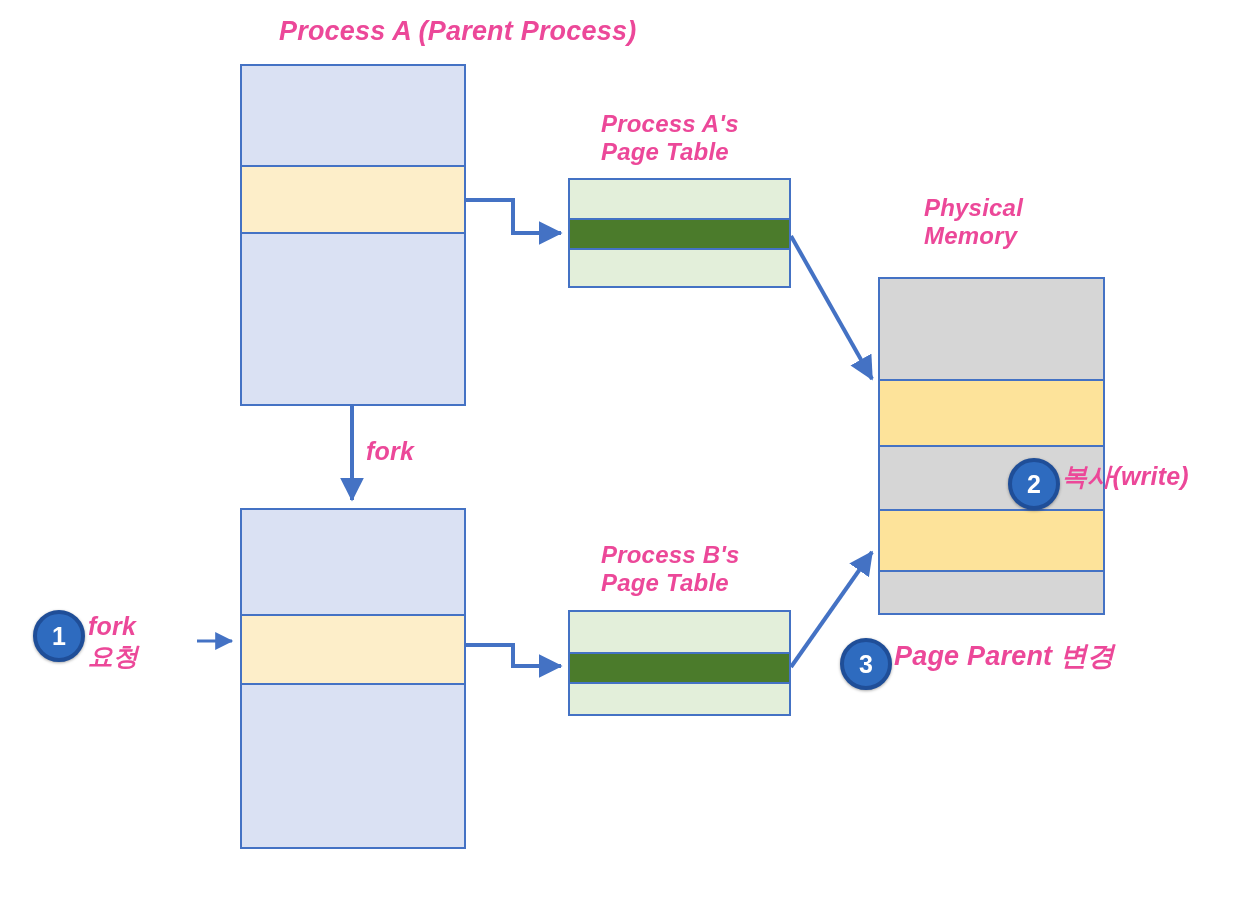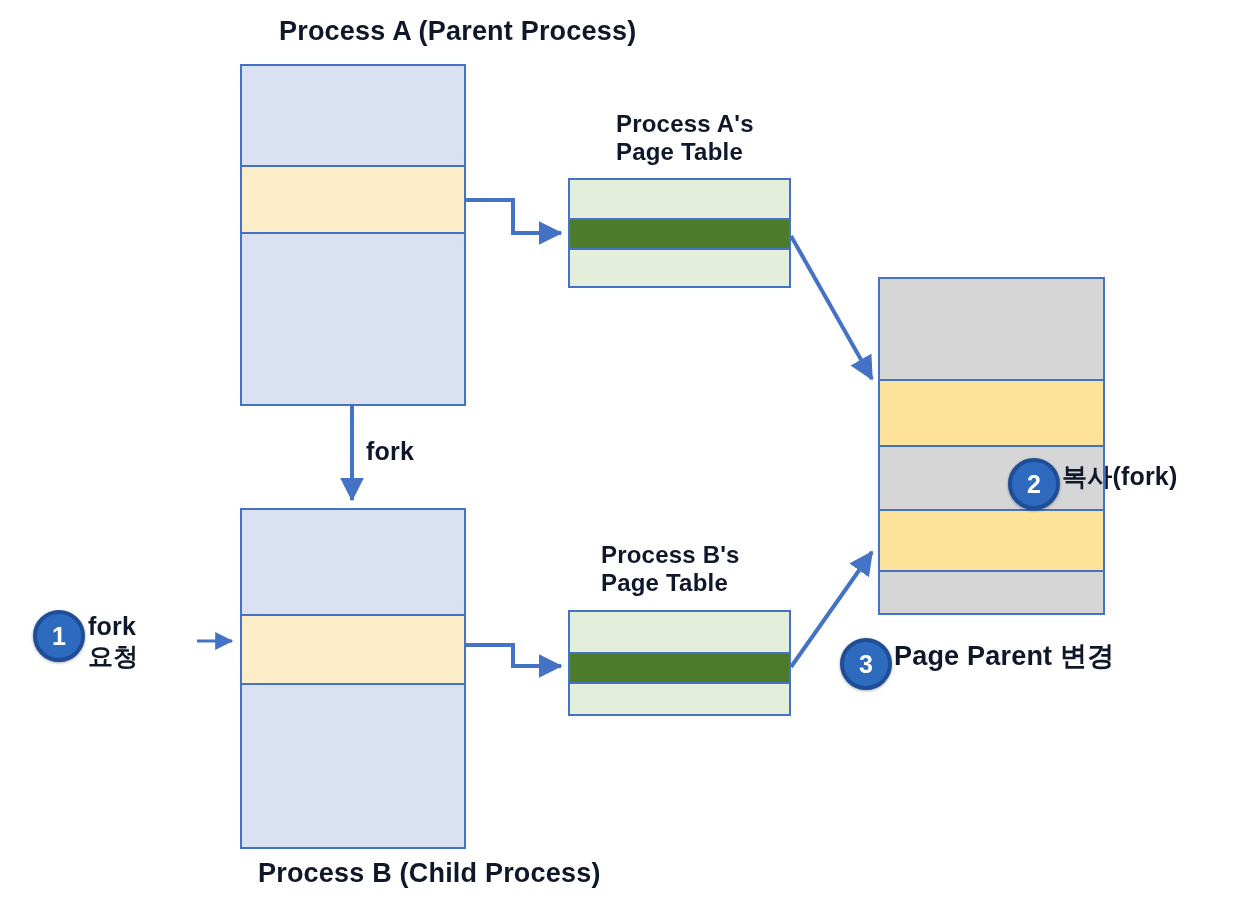--- a/index.html
+++ b/index.html
@@ -39,26 +39,27 @@
 
   .pt-block   { background: #e3efda; }
   .pt-band    { background: #4b7b2b; }
 
   .pm-block   { background: #d6d6d6; }
   .pm-band    { background: #fde39a; }
 
   
   .red-label {
     position: absolute;
-    color: #0f172a;
+    color: #ec4899;
     font-weight: bold;
     font-family: "Liberation Sans", "DejaVu Sans", sans-serif;
     line-height: 1.18;
     white-space: pre-line;
     letter-spacing: 0.2px;
+    font-style: italic;
   }
   .title-lg { font-size: 27px; }
   .title-md { font-size: 25px; }
   .title-sm { font-size: 24px; }
 
   
   .step-circle {
     position: absolute;
     width: 44px;
     height: 44px;
@@ -130,45 +131,46 @@
   <div class="block proc-block" style="left:240px; top:64px; width:226px; height:342px;">
     <div class="band proc-band" style="top:99px; height:69px;"></div>
   </div>
 
   <div class="red-label title-md" style="left:366px; top:437px;text-align:right;">fork</div>
 
   <div class="block proc-block" style="left:240px; top:508px; width:226px; height:341px;">
     <div class="band proc-band" style="top:104px; height:71px;"></div>
   </div>
 
-  <div class="red-label title-lg" style="left:258px; top:858px;">Process B (Child Process)</div>
 
-  <div class="red-label title-sm" style="left:616px; top:110px;">Process A's
+  <div class="red-label title-sm" style="left:601px; top:110px;">Process A's
 Page Table</div>
 
   <div class="block pt-block" style="left:568px; top:178px; width:223px; height:110px;">
     <div class="band pt-band" style="top:38px; height:32px;"></div>
   </div>
 
   <div class="red-label title-sm" style="left:601px; top:541px;">Process B's
 Page Table</div>
 
   <div class="block pt-block" style="left:568px; top:610px; width:223px; height:106px;">
     <div class="band pt-band" style="top:40px; height:32px;"></div>
   </div>
 
+  <div class="red-label title-sm" style="left:924px; top:194px;">Physical
+Memory</div>
 
   <div class="block pm-block" style="left:878px; top:277px; width:227px; height:338px;">
     <div class="band pm-band" style="top:100px; height:68px;"></div>
     <div class="band pm-band" style="top:230px; height:63px;"></div>
   </div>
 
   <div class="step-circle" style="left:33px; top:610px;">1</div>
   <div class="red-label title-md" style="left:88px; top:612px;">fork
 요청</div>
 
   <div class="step-circle" style="left:1008px; top:458px;">2</div>
-  <div class="red-label title-md" style="left:1062px; top:462px;">복사(fork)</div>
+  <div class="red-label title-md" style="left:1062px; top:462px;">복사(write)</div>
 
   <div class="step-circle" style="left:840px; top:638px;">3</div>
   <div class="red-label title-lg" style="left:894px; top:641px;">Page Parent 변경</div>
 
 </div>
 
 </body></html>

